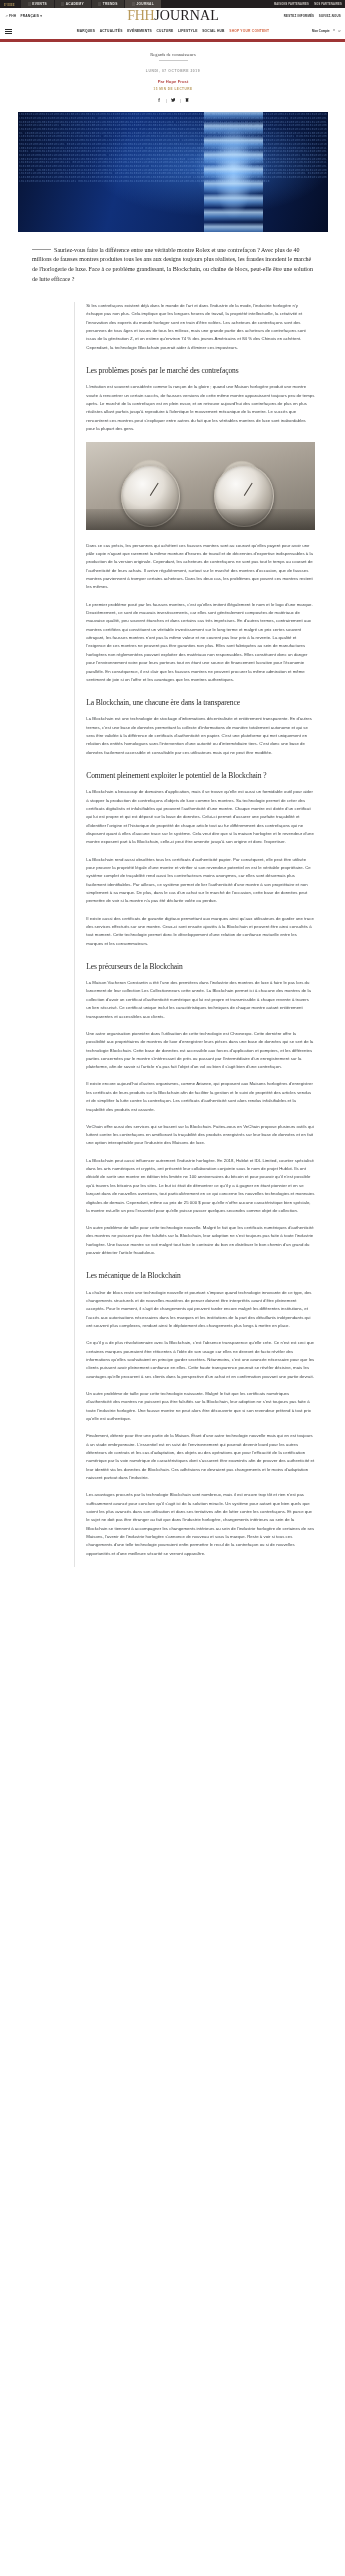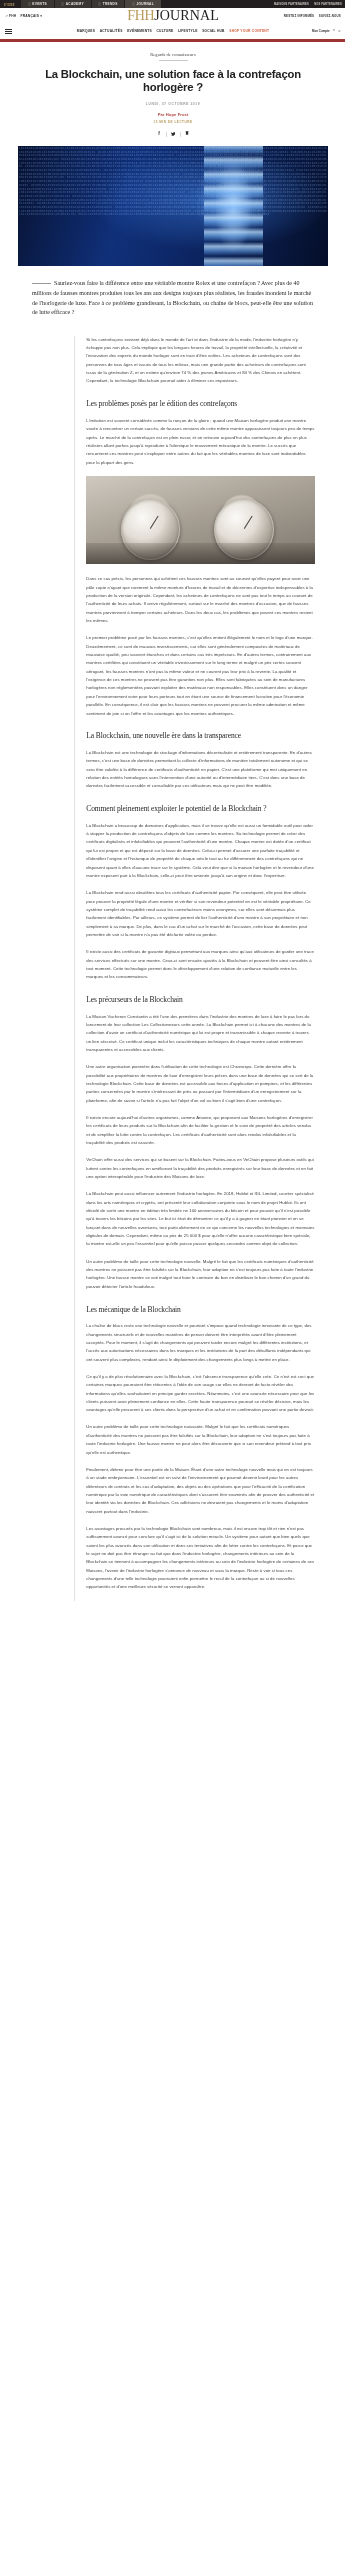--- a/index.html
+++ b/index.html
@@ -437,21 +437,20 @@
     <span class="nav-account">Mon Compte</span>
     <span class="icon-bookmark">ᵛ</span>
     <span class="icon-search">⌕</span>
   </div>
 </div>
 <div class="redrule"></div>
 
 <div class="art-head">
   <div class="kicker">Regards de connaisseurs</div>
   <div class="kicker-rule"></div>
-  <h1 class="art-title">La Blockchain, une solution face à la contrefaçon horlogère ?</h1>
   <div class="art-date">LUNDI, 07 OCTOBRE 2019</div>
   <div class="art-author">Par Hope Frost</div>
   <div class="art-readtime">15 MIN DE LECTURE</div>
   <div class="share-row">
     <div class="share-btn">f</div>
     <div class="share-sep"></div>
     <div class="share-btn">
       <svg width="4.6" height="4.1" viewBox="0 0 24 20" aria-hidden="true">
           <path fill="#2b2b2b" d="M24 2.4a9.6 9.6 0 0 1-2.8.8A4.9 4.9 0 0 0 23.3.4a9.7 9.7 0 0 1-3.1 1.2A4.85 4.85 0 0 0 11.8 6a13.8 13.8 0 0 1-10-5.1 4.9 4.9 0 0 0 1.5 6.5 4.8 4.8 0 0 1-2.2-.6v.1a4.86 4.86 0 0 0 3.9 4.8 4.9 4.9 0 0 1-2.2.1 4.86 4.86 0 0 0 4.5 3.4A9.7 9.7 0 0 1 0 17.2a13.7 13.7 0 0 0 7.5 2.2c9 0 13.9-7.5 13.9-13.9v-.6A10 10 0 0 0 24 2.4z"></path>
         </svg>
@@ -505,30 +504,30 @@
 </div>
 
 <div class="lead-wrap">
   <p class="lead"><span class="lead-dash"></span><span>Sauriez-vous faire la différence entre une véritable montre Rolex et une contrefaçon ? Avec plus de 40 millions de fausses montres produites tous les ans aux designs toujours plus réalistes, les fraudes inondent le marché de l'horlogerie de luxe. Face à ce problème grandissant, la Blockchain, ou chaîne de blocs, peut-elle être une solution de lutte efficace ?</span></p>
 </div>
 
 <div class="body-wrap">
   <div class="body-rail"></div>
   <div class="body-col" id="body-col">
       <p>Si les contrefaçons existent déjà dans le monde de l'art et dans l'industrie de la mode, l'industrie horlogère n'y échappe pas non plus. Cela implique que les longues heures de travail, la propriété intellectuelle, la créativité et l'innovation des experts du monde horloger sont en train d'être volées. Les acheteurs de contrefaçons sont des personnes de tous âges et issues de tous les milieux, mais une grande partie des acheteurs de contrefaçons sont issus de la génération Z, et on estime qu'environ 74 % des jeunes Américains et 84 % des Chinois en achètent. Cependant, la technologie Blockchain pourrait aider à éliminer ces imposteurs.</p>
-      <h2>Les problèmes posés par le édition des contrefaçons</h2>
+      <h2>Les problèmes posés par le marché des contrefaçons</h2>
       <p>L'imitation est souvent considérée comme la rançon de la gloire ; quand une Maison horlogère produit une montre vouée à rencontrer un certain succès, de fausses versions de cette même montre apparaissent toujours peu de temps après. Le marché de la contrefaçon est en plein essor, et on retrouve aujourd'hui des contrefaçons de plus en plus réalistes allant parfois jusqu'à reproduire à l'identique le mouvement mécanique de la montre. Le succès que rencontrent ces montres peut s'expliquer entre autres du fait que les véritables montres de luxe sont inabordables pour la plupart des gens.</p>
       <div class="watch-photo">
         <div class="watch w-left"></div>
         <div class="watch w-right"></div>
         <div class="watch-strap"></div>
       </div>
       <p>Dans ce cas précis, les personnes qui achètent ces fausses montres sont au courant qu'elles payent pour avoir une pâle copie n'ayant que rarement la même monture d'heures de travail et de décennies d'expertise indispensables à la production de la version originale. Cependant, les acheteurs de contrefaçons ne sont pas tout le temps au courant de l'authenticité de leurs achats. Il arrive régulièrement, surtout sur le marché des montres d'occasion, que de fausses montres parviennent à tromper certains acheteurs. Dans les deux cas, les problèmes que posent ces montres restent les mêmes.</p>
       <p>Le premier problème posé par les fausses montres, c'est qu'elles imitent illégalement le nom et le logo d'une marque. Deuxièmement, ce sont de mauvais investissements, car elles sont généralement composées de matériaux de mauvaise qualité, peu souvent étanches et dans certains cas très imprécises. En d'autres termes, contrairement aux montres certifiées qui constituent un véritable investissement sur le long terme et malgré un prix certes souvent attrayant, les fausses montres n'ont pas la même valeur et ne courent pas leur prix à la revente. La qualité et l'exigence de ces montres ne peuvent pas être garanties non plus. Elles sont fabriquées au sein de manufactures horlogères non réglementées pouvant exploiter des matériaux non responsables. Elles constituent donc un danger pour l'environnement voire pour leurs porteurs tout en étant une source de financement lucrative pour l'économie parallèle. En conséquence, il est clair que les fausses montres ne peuvent procurer la même admiration et même sentiment de joie si on l'offre et les avantages que les montres authentiques.</p>
-      <h2>La Blockchain, une nouvelle ère dans la transparence</h2>
+      <h2>La Blockchain, une chacune ère dans la transparence</h2>
       <p>La Blockchain est une technologie de stockage d'informations décentralisée et entièrement transparente. En d'autres termes, c'est une base de données permettant la collecte d'informations de manière totalement autonome et qui se sera être validée à la différence de certificats d'authenticité en papier. C'est une plateforme qui met uniquement en relation des entités homologues sans l'intervention d'une autorité ou d'intermédiaire tiers. C'est donc une base de données facilement accessible et consultable par ces utilisateurs mais qui ne peut être modifiée.</p>
       <h2>Comment pleinement exploiter le potentiel de la Blockchain ?</h2>
       <p>La Blockchain a beaucoup de domaines d'application, mais il se trouve qu'elle est aussi un formidable outil pour aider à stopper la production de contrefaçons d'objets de luxe comme les montres. Sa technologie permet de créer des certificats digitalisés et infalsifiables qui prouvent l'authenticité d'une montre. Chaque montre est dotée d'un certificat qui lui est propre et qui est déposé sur la base de données. Celui-ci permet d'assurer une parfaite traçabilité et d'identifier l'origine et l'historique de propriété de chaque article tout au fur différemment des contrefaçons qui ne disposent quant à elles d'aucune trace sur le système. Cela veut dire que si la maison horlogère et le revendeur d'une montre exposent part à la Blockchain, celle-ci peut être amenée jusqu'à son origine et donc l'expertiser.</p>
       <p>La Blockchain rend aussi obsolètes tous les certificats d'authenticité papier. Par conséquent, elle peut être utilisée pour prouver la propriété légale d'une montre et vérifier si son revendeur potentiel en est le véritable propriétaire. Ce système complet de traçabilité rend aussi les contrefacteurs moins anonymes, car elles sont désormais plus facilement identifiables. Par ailleurs, ce système permet de lier l'authenticité d'une montre à son propriétaire et non simplement à sa marque. De plus, dans le cas d'un achat sur le marché de l'occasion, cette base de données peut permettre de voir si la montre n'a pas été déclarée volée ou perdue.</p>
       <p>Il existe aussi des certificats de garantie digitaux permettant aux marques ainsi qu'aux utilisateurs de garder une trace des services effectués sur une montre. Ceux-ci sont ensuite ajoutés à la Blockchain et peuvent être ainsi consultés à tout moment. Cette technologie permet donc le développement d'une relation de confiance mutuelle entre les marques et les consommateurs.</p>
       <h2>Les précurseurs de la Blockchain</h2>
       <p>La Maison Vacheron Constantin a été l'une des premières dans l'industrie des montres de luxe à faire le pas lors du lancement de leur collection Les Collectionneurs cette année. La Blockchain permet ici à chacune des montres de la collection d'avoir un certificat d'authenticité numérique qui lui est propre et transmissible à chaque revente à travers un lien sécurisé. Ce certificat unique inclut les caractéristiques techniques de chaque montre autant entièrement transparentes et accessibles aux clients.</p>
       <p>Une autre organisation pionnière dans l'utilisation de cette technologie est Chronexpo. Cette dernière offre la possibilité aux propriétaires de montres de luxe d'enregistrer leurs pièces dans une base de données qui se sert de la technologie Blockchain. Cette base de données est accessible aux forces d'application et pompiers, et les différentes parties concernées par le montre s'intéressant de près ou passant par l'intermédiaire d'un enregistrement sur la plateforme, afin de savoir si l'article n'a pas fait l'objet d'un vol ou bien il s'agit bien d'une contrefaçon.</p>
       <p>Il existe encore aujourd'hui d'autres organismes, comme Arianee, qui proposent aux Maisons horlogères d'enregistrer les certificats de leurs produits sur la Blockchain afin de faciliter la gestion et le suivi de propriété des articles vendus et de simplifier la lutte contre la contrefaçon. Les certificats d'authenticité sont alors rendus infalsifiables et la traçabilité des produits est assurée.</p>
       <p>VeChain offre aussi des services qui se basent sur la Blockchain. Faites-vous en VeChain propose plusieurs outils qui luttent contre les contrefaçons en améliorant la traçabilité des produits enregistrés sur leur base de données et en fait une option interopérable pour l'industrie des Maisons de luxe.</p>

